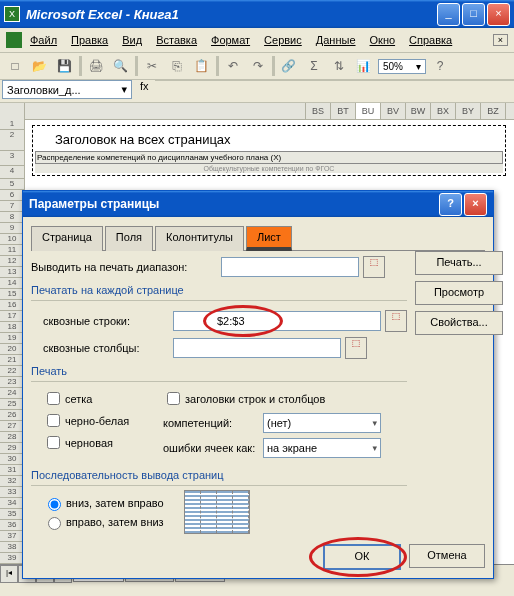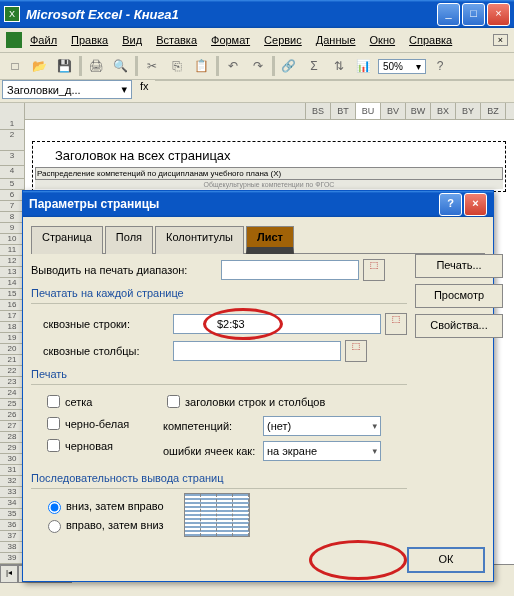--- a/index.html
+++ b/index.html
@@ -35,21 +35,21 @@
 .hdr1{font-size:13px;padding:4px 20px}
 .hdr2{font-size:8px;background:#e8e8e0;padding:1px;border:1px solid #888;text-align:left}
 .hdr3{font-size:7px;background:#e8e8e0;padding:1px;text-align:center;color:#888}
 
 .dialog{position:absolute;left:22px;top:190px;width:470px;background:#ece9d8;border:1px solid #0a56c4;box-shadow:2px 2px 6px rgba(0,0,0,0.4)}
 .dlg-title{height:26px;background:linear-gradient(to bottom,#3b8ce8 0%,#0a56c4 8%,#0a56c4 92%,#084aa8 100%);color:#fff;display:flex;align-items:center;padding:0 6px;font-weight:bold;font-size:12px}
 .dlg-title span{flex:1}
 .dlg-body{padding:8px}
 .tabs{display:flex;border-bottom:1px solid #888;margin-bottom:0}
 .tab{padding:4px 10px;border:1px solid #888;border-bottom:none;background:#ece9d8;margin-right:2px;font-size:11px;position:relative;top:1px}
-.tab.active{background:#a16207;border-bottom:7px solid #404040;font-weight:bold}
+.tab.active{background:#f97316;border-bottom:4px solid #404040;font-weight:normal}
 .tab:not(.active){background:#e0ddd0}
 .row{display:flex;align-items:center;margin:5px 0}
 .lbl{width:190px}
 .input{border:1px solid #7f9db9;background:#fff;height:18px;padding:0 3px;font-size:11px}
 .refbtn{width:20px;height:20px;border:1px solid #888;background:#ece9d8;margin-left:4px;text-align:center;font-size:9px;color:#a00}
 .sidebtn{width:86px;height:22px;border:1px solid #888;background:#ece9d8;margin-bottom:6px;text-align:center;line-height:20px;font-size:11px}
 .fieldset-label{color:#1c4fa0;margin:6px 0 4px 0}
 .group{border-top:1px solid #c0c0b0;padding-top:4px;margin-top:2px}
 .chk{display:flex;align-items:center;margin:3px 0}
 .chk input{margin-right:5px}
@@ -181,21 +181,21 @@
         <div class="rowh">34</div>
         <div class="rowh">35</div>
         <div class="rowh">36</div>
         <div class="rowh">37</div>
         <div class="rowh">38</div>
         <div class="rowh">39</div>
         <div class="rowh">40</div>
         <div class="rowh">41</div>
     </div>
     <div class="content-area">
-      <div class="dashcell" style="margin-top:22px">
+      <div class="dashcell" style="margin-top:6px">
         <div class="hdr1">Заголовок на всех страницах</div>
         <div class="hdr2">Распределение компетенций по дисципланам учебного плана (X)</div>
         <div class="hdr3">Общекультурные компетенции по ФГОС</div>
       </div>
     </div>
 
     <div style="position:absolute;left:26px;bottom:22px;font-size:7px;color:#666">
       <div>ПК-13</div>
       <div>ПК-14</div>
     </div>
@@ -311,18 +311,19 @@
 
         <div style="width:96px;padding-left:8px">
           <div class="sidebtn">Печать...</div>
           <div class="sidebtn">Просмотр</div>
           <div class="sidebtn">Свойства...</div>
         </div>
       </div>
 
       <div class="btnrow" style="position:relative">
         <div class="btn default">ОК</div>
+        <div class="btn">Отмена</div>
         <div class="circle" style="width:92px;height:34px;right:78px;top:-7px"></div>
       </div>
     </div>
   </div>
 
 </div>
 
 </body></html>

